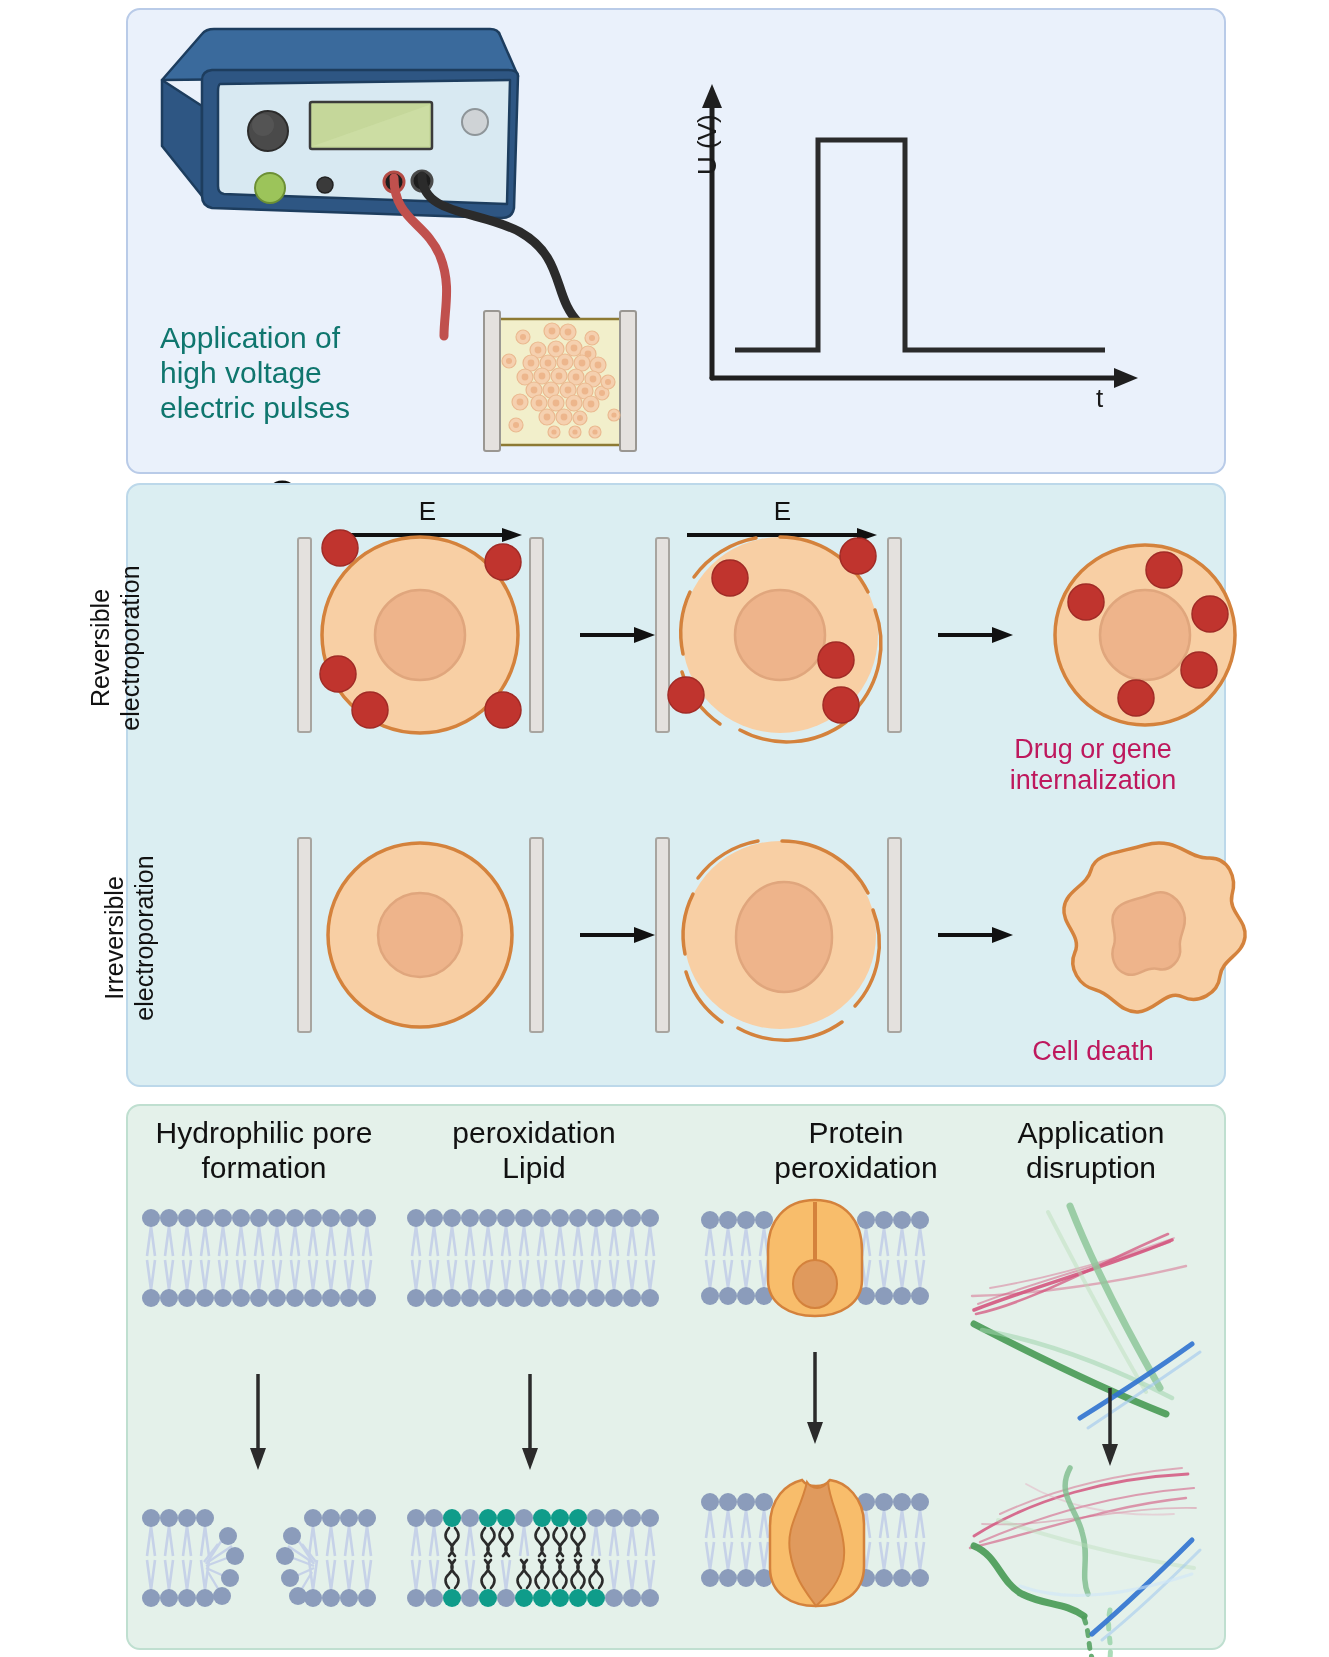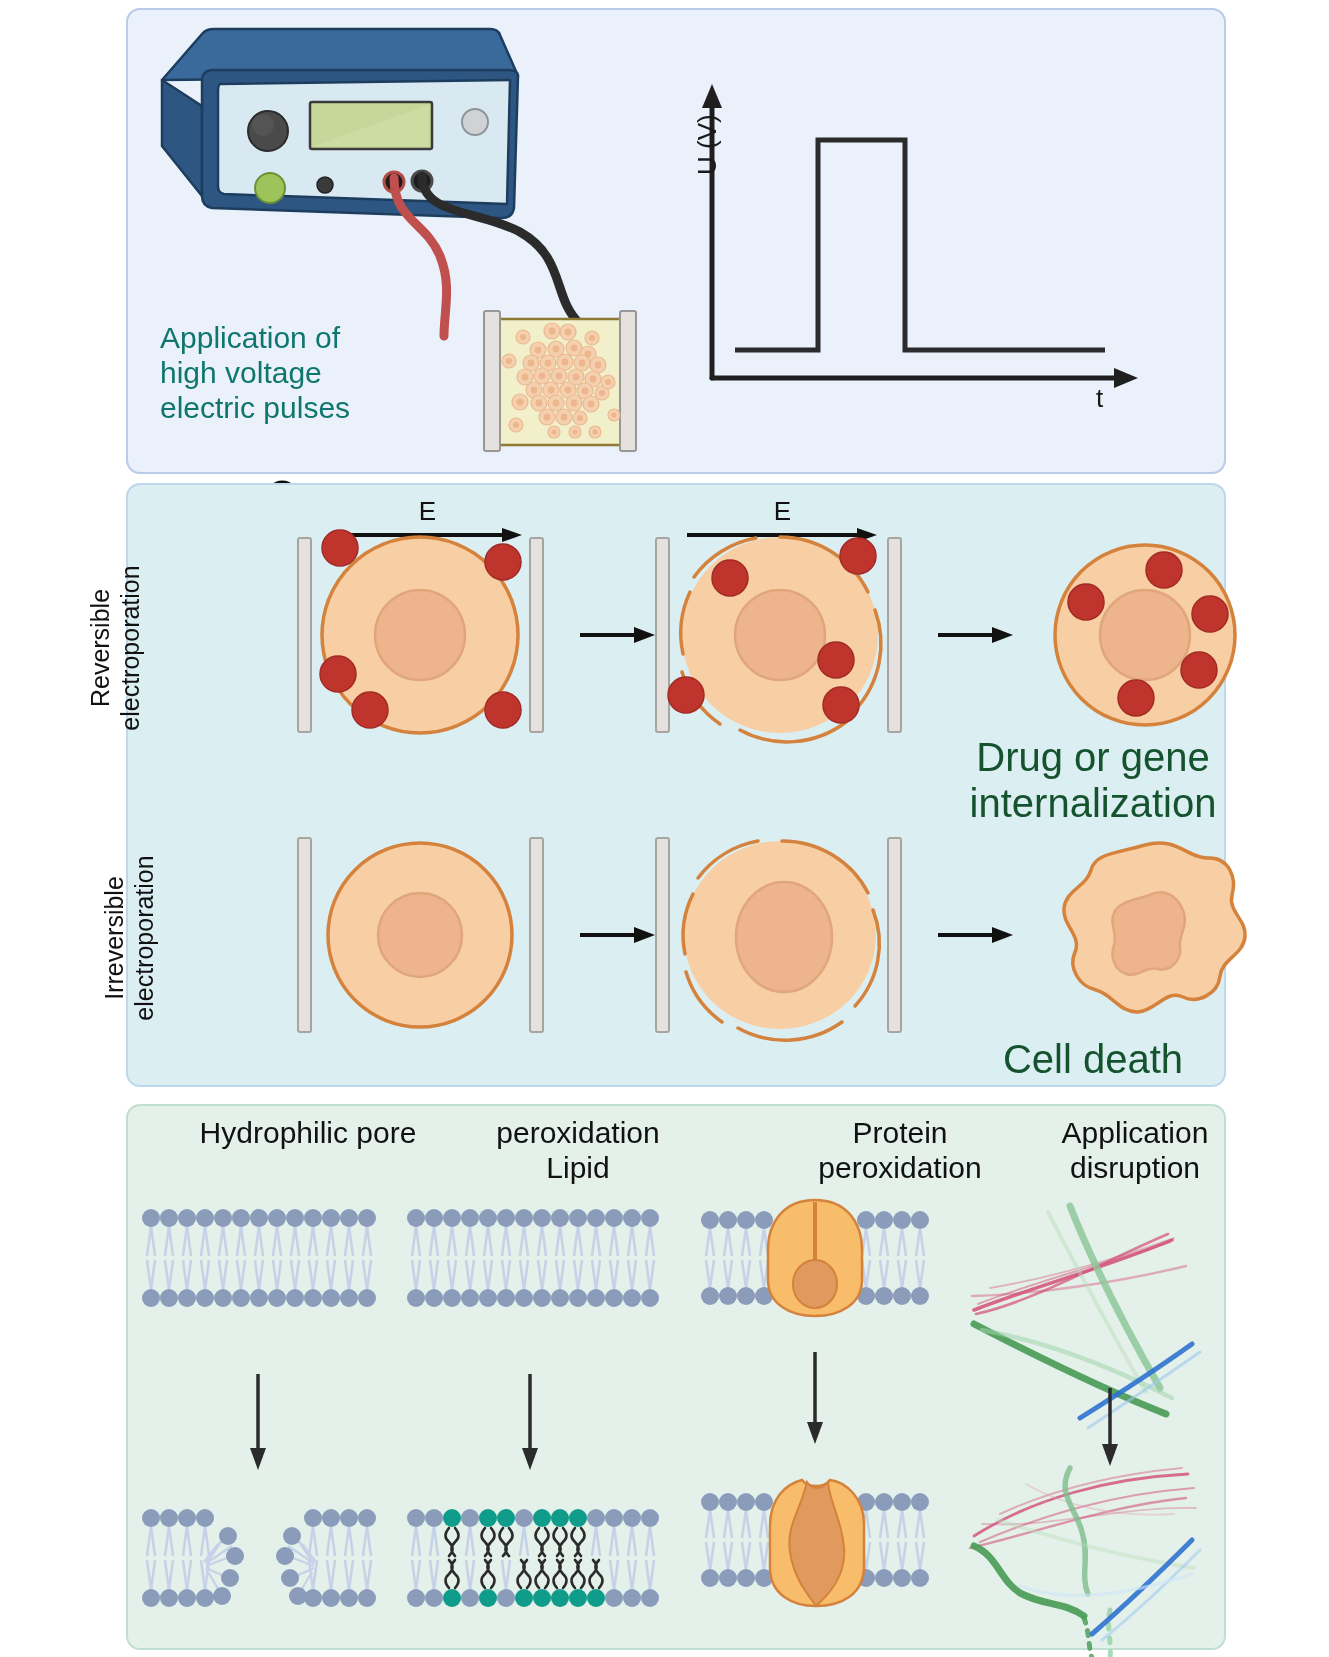--- a/index.html
+++ b/index.html
@@ -113,30 +113,30 @@
   .e-field .e-letter {
     position: absolute;
     left: 50%;
     top: -32px;
     transform: translateX(-50%);
     font-size: 26px;
     color: #111;
   }
   .result-caption {
     position: absolute;
-    font-size: 40px;
+    font-size: 27px;
     line-height: 1.16;
     text-align: center;
-    color: #14532d;
+    color: #be185d;
   }
   #caption-drug { left: 960px; top: 734px; width: 266px; }
   #caption-celldeath { left: 960px; top: 1036px; width: 266px; }
 
   
-  .mech-col { position: absolute; top: 1116px; width: 272px; margin-left: 44px; }
+  .mech-col { position: absolute; top: 1116px; width: 272px; }
   .mech-title {
     font-size: 30px;
     line-height: 1.15;
     text-align: center;
     color: #111;
   }
   #mech-col-0 { left: 128px; }
   #mech-col-1 { left: 398px; }
   #mech-col-2 { left: 720px; }
   #mech-col-3 { left: 955px; }
@@ -431,20 +431,21 @@
 
   <div class="result-caption" id="caption-celldeath">
     <div>Cell death</div>
   </div>
 
   <div class="panel" id="panel-mechanisms"></div>
 
   <div class="mech-col" id="mech-col-0">
     <div class="mech-title">
       <div>Hydrophilic pore</div>
+      <div>formation</div>
     </div>
   </div>
   <svg style="position:absolute;left:132px;top:1202px;width:260px;height:420px" viewBox="0 0 260 420">
 
     <g>
       <g stroke="#c6d2e8" stroke-width="2.6" fill="none">
 
         <g>
           <path d="M19 24 L15 54 M19 24 L23 54"></path>
             <path d="M37 24 L33 54 M37 24 L41 54"></path>

